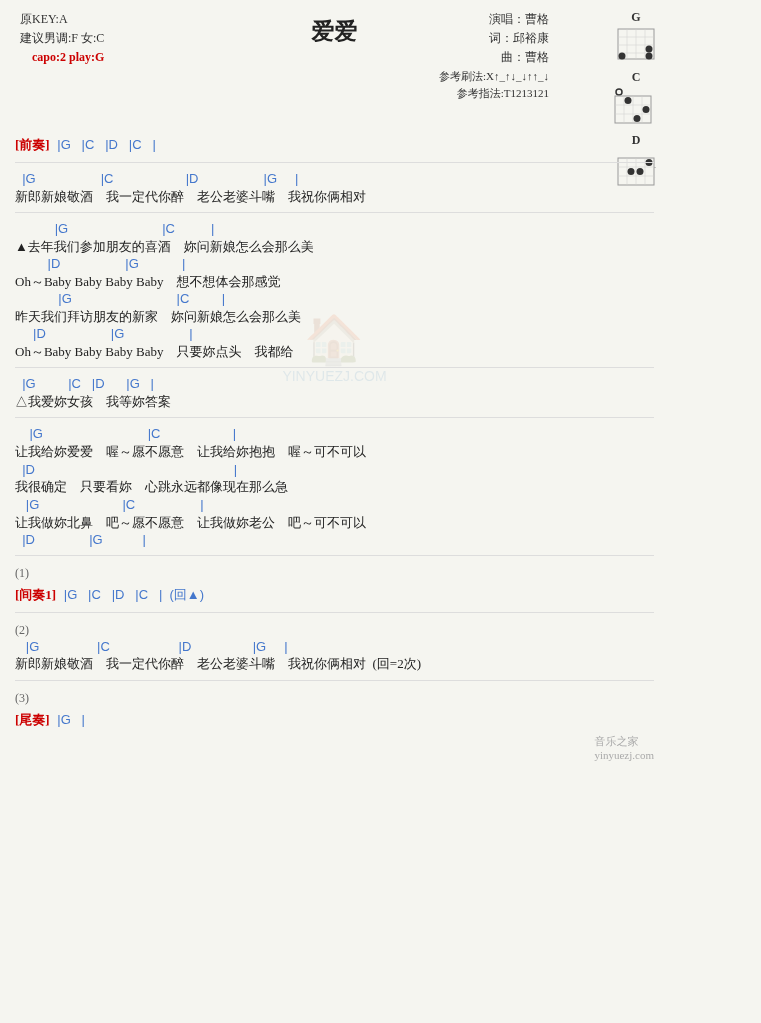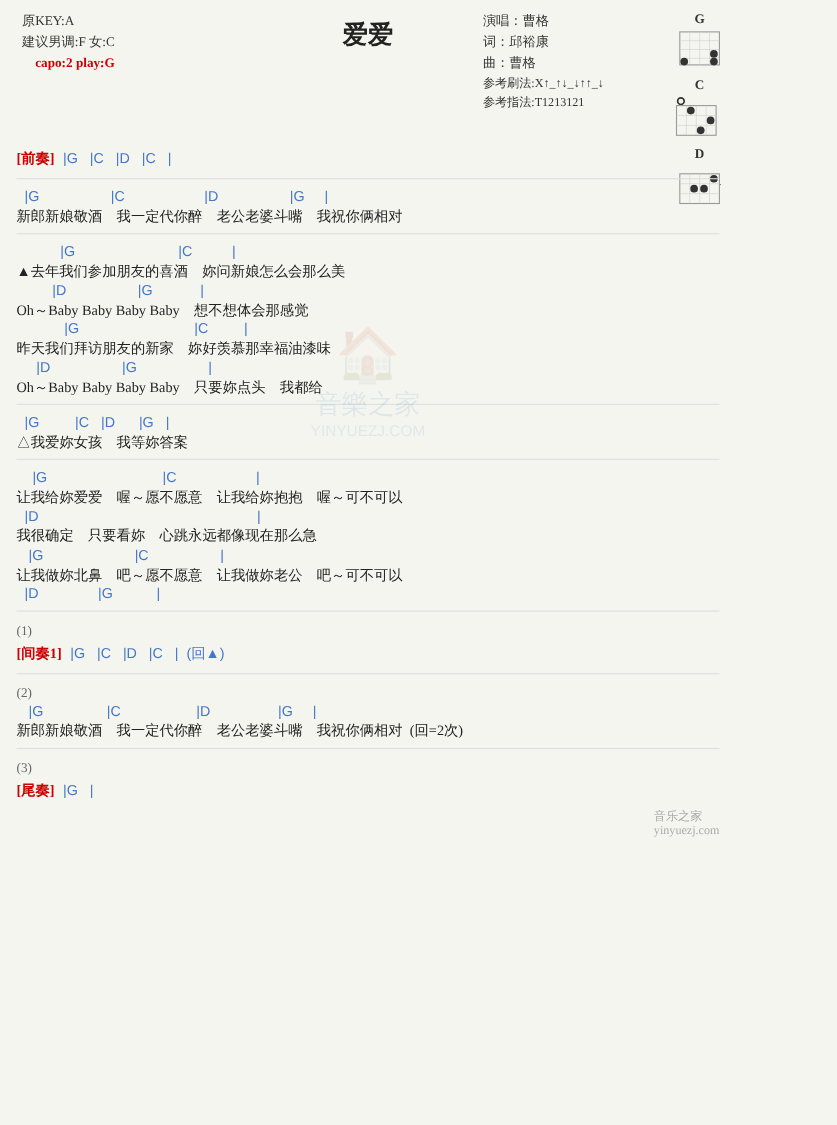--- a/index.html
+++ b/index.html
@@ -38,21 +38,21 @@
       font-weight: bold;
       margin-left: 12px;
     }
     .performer-info {
       position: absolute;
       top: 10px;
       right: 120px;
       font-size: 12px;
       color: #333;
       line-height: 1.6;
-      text-align: left;
+      text-align: right;
     }
     .strum-info {
       font-size: 11px;
       color: #333;
       line-height: 1.6;
     }
     .chord-diagrams {
       position: absolute;
       top: 10px;
       right: 10px;
@@ -217,21 +217,21 @@
     </div>
 
     <hr class="divider">
 
     <div class="section">
       <div class="chord-row">           |G                          |C          |</div>
       <div class="lyric-row">▲去年我们参加朋友的喜酒    妳问新娘怎么会那么美</div>
       <div class="chord-row">         |D                  |G            |</div>
       <div class="lyric-row">Oh～Baby Baby Baby Baby    想不想体会那感觉</div>
       <div class="chord-row">            |G                             |C         |</div>
-      <div class="lyric-row">昨天我们拜访朋友的新家    妳好羡慕那幸福油漆味</div>
+      <div class="lyric-row">昨天我们拜访朋友的新家    妳问新娘怎么会那么美</div>
       <div class="chord-row">     |D                  |G                  |</div>
       <div class="lyric-row">Oh～Baby Baby Baby Baby    只要妳点头    我都给</div>
     </div>
 
     <hr class="divider">
 
     <div class="section">
       <div class="chord-row">  |G         |C   |D      |G   |</div>
       <div class="lyric-row">△我爱妳女孩    我等妳答案</div>
     </div>
@@ -273,21 +273,20 @@
       <div>
         <span class="section-bracket">[尾奏]</span>
         <span class="chord-row"> |G   |</span>
       </div>
     </div>
 
   </div>
 
   <div style="position:absolute; top:45%; left:50%; transform:translate(-50%,-50%); opacity:0.12; text-align:center; pointer-events:none; z-index:10;">
     <div style="font-size:48px; color:#4488bb;">🏠</div>
-    <div style="font-size:24px; color:#4488bb; font-family:sans-serif;">音樂之家</div>
     <div style="font-size:14px; color:#4488bb; font-family:sans-serif;">YINYUEZJ.COM</div>
   </div>
 
   <div class="footer">
     <div>音乐之家</div>
     <div>yinyuezj.com</div>
   </div>
 
 </div>
 

